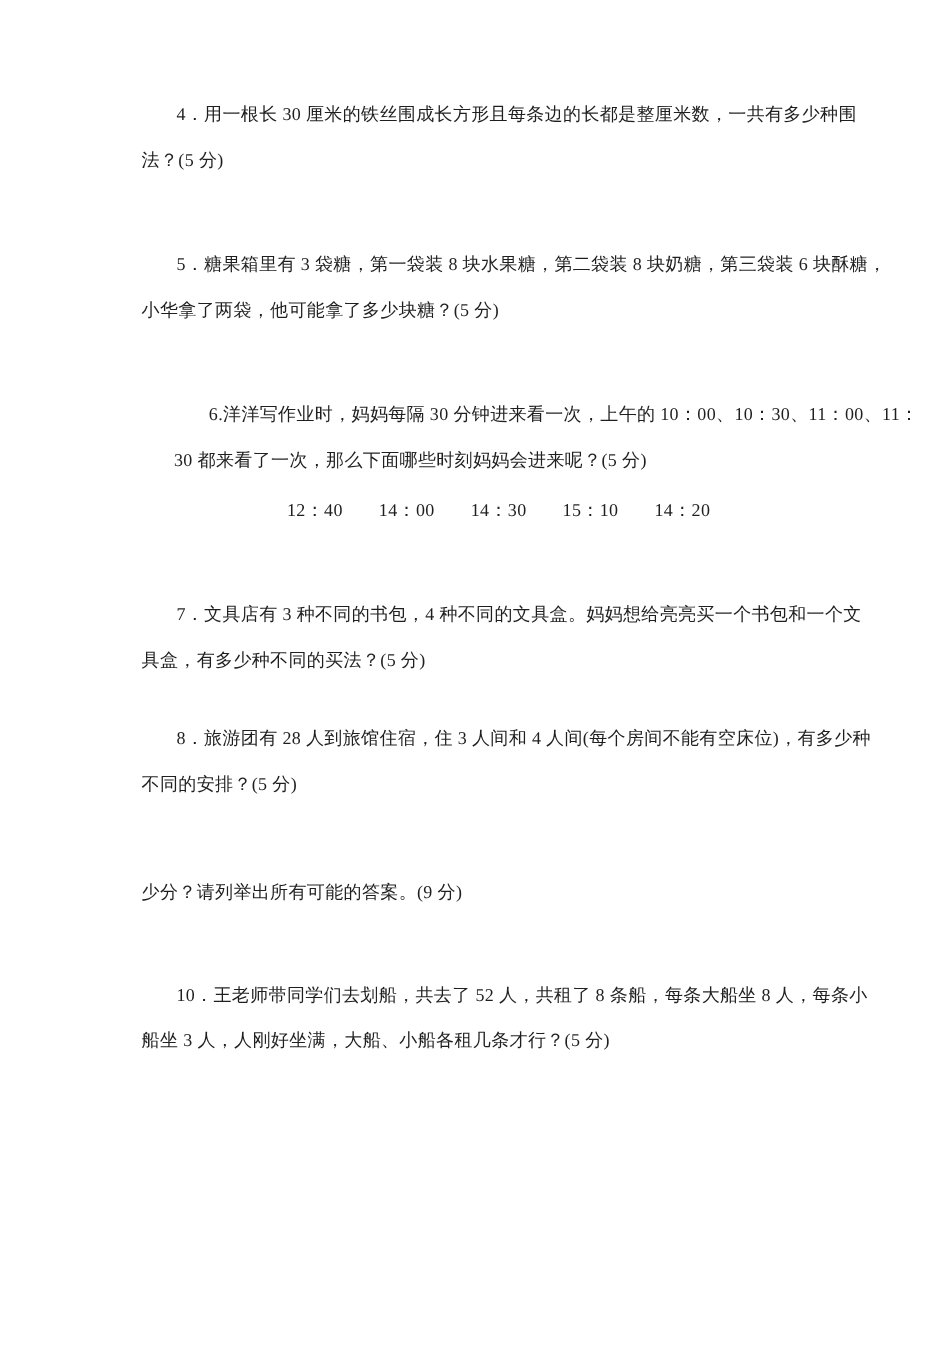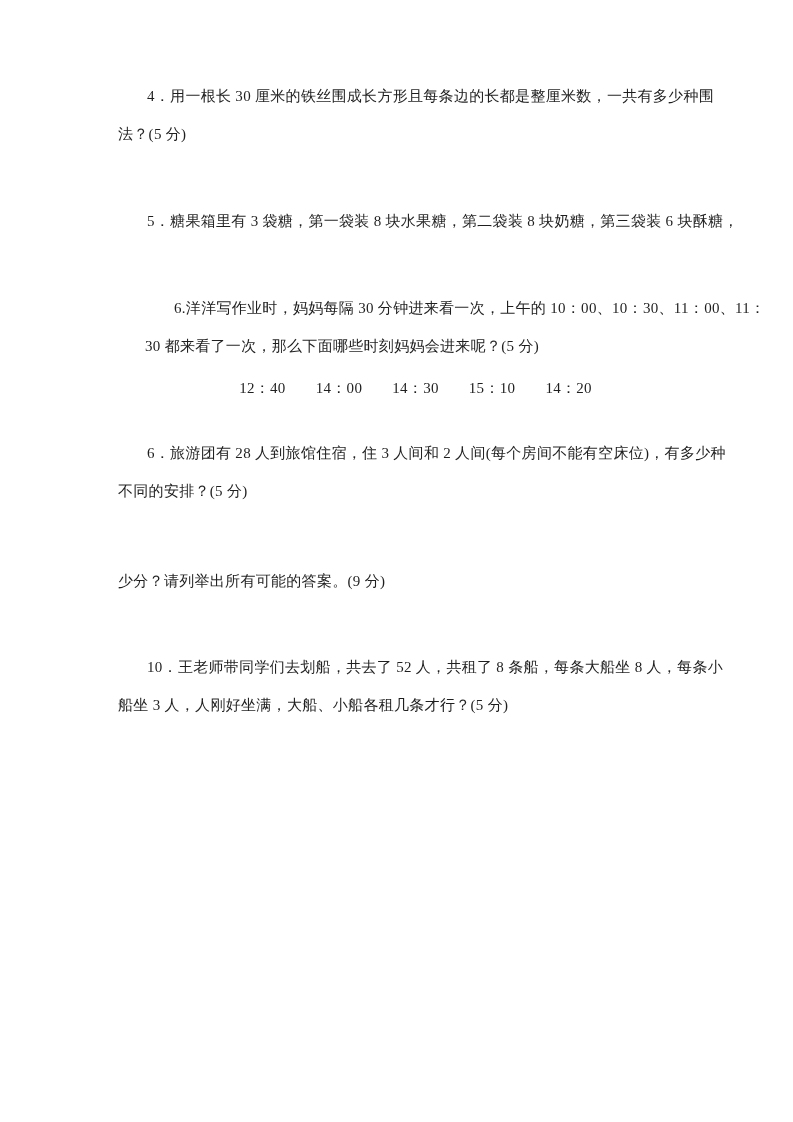--- a/index.html
+++ b/index.html
@@ -55,37 +55,42 @@
 <div class="page">
   <div class="content">
 
     <div class="question q4">
       <span class="line first">4．用一根长 30 厘米的铁丝围成长方形且每条边的长都是整厘米数，一共有多少种围</span>
       <span class="line">法？(5 分)</span>
     </div>
 
     <div class="question q5">
       <span class="line first">5．糖果箱里有 3 袋糖，第一袋装 8 块水果糖，第二袋装 8 块奶糖，第三袋装 6 块酥糖，</span>
+      <span class="line">小华拿了两袋，他可能拿了多少块糖？(5 分)</span>
     </div>
 
     <div class="question q6">
       <span class="line first">6.洋洋写作业时，妈妈每隔 30 分钟进来看一次，上午的 10：00、10：30、11：00、11：</span>
       <span class="line">30 都来看了一次，那么下面哪些时刻妈妈会进来呢？(5 分)</span>
       <div class="line options">
         <span class="time">12：40</span>
         <span class="time">14：00</span>
         <span class="time">14：30</span>
         <span class="time">15：10</span>
         <span class="time">14：20</span>
       </div>
     </div>
 
+    <div class="question q7">
+      <span class="line first">7．文具店有 3 种不同的书包，4 种不同的文具盒。妈妈想给亮亮买一个书包和一个文</span>
+      <span class="line">具盒，有多少种不同的买法？(5 分)</span>
+    </div>
 
     <div class="question q8">
-      <span class="line first">6．旅游团有 28 人到旅馆住宿，住 3 人间和 2 人间(每个房间不能有空床位)，有多少种</span>
+      <span class="line first">8．旅游团有 28 人到旅馆住宿，住 3 人间和 4 人间(每个房间不能有空床位)，有多少种</span>
       <span class="line">不同的安排？(5 分)</span>
     </div>
 
     <div class="question q9">
       <span class="line">少分？请列举出所有可能的答案。(9 分)</span>
     </div>
 
     <div class="question q10">
       <span class="line first">10．王老师带同学们去划船，共去了 52 人，共租了 8 条船，每条大船坐 8 人，每条小</span>
       <span class="line">船坐 3 人，人刚好坐满，大船、小船各租几条才行？(5 分)</span>

